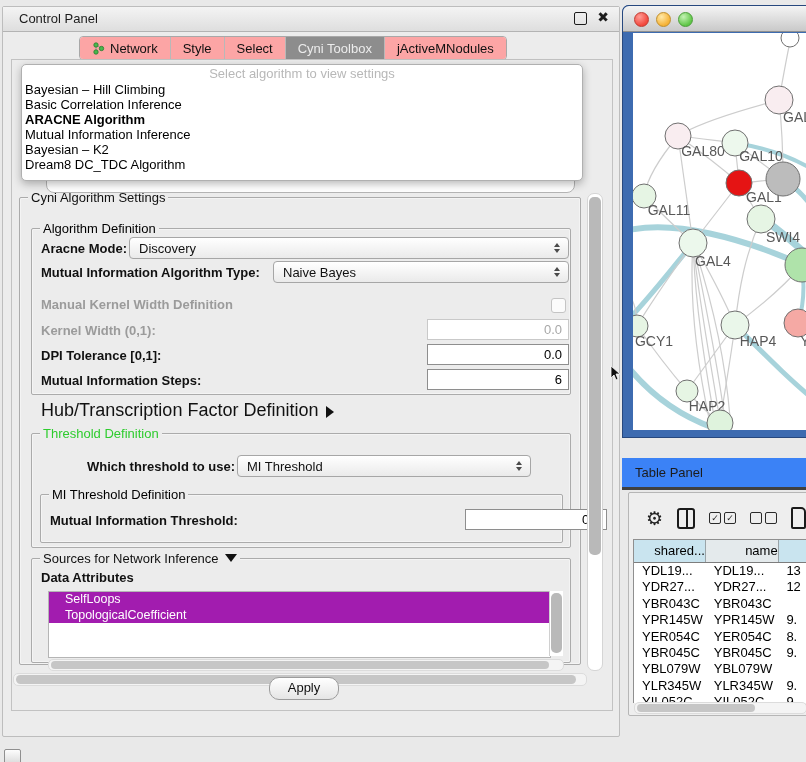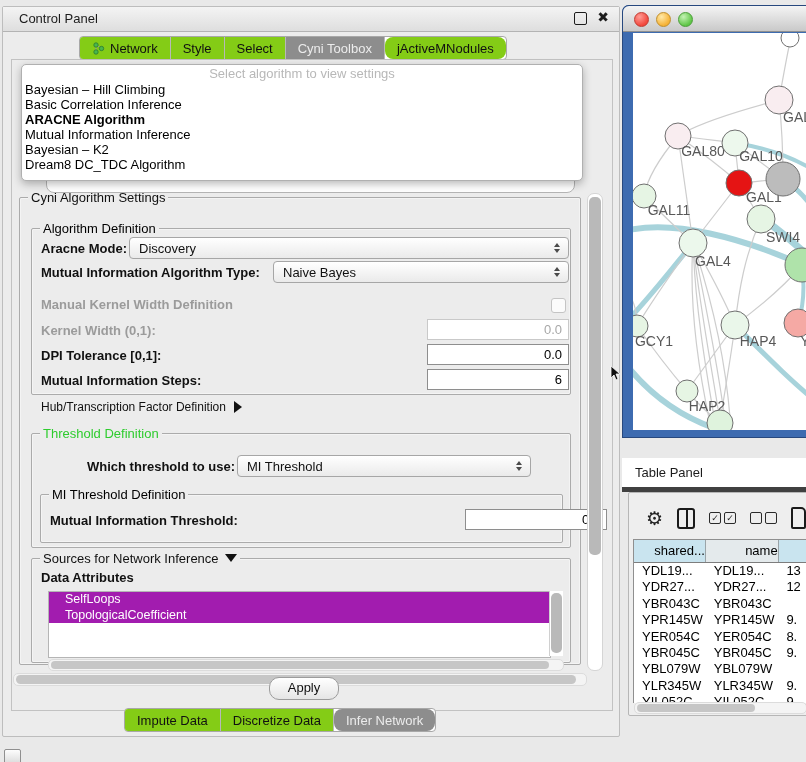--- a/index.html
+++ b/index.html
@@ -15,22 +15,22 @@
   .cp-window{left:2px;top:6px;width:616px;height:729px;background:#ececec;
     border:1px solid #bdbdbd;border-radius:2px;}
   .cp-titlebar{left:0;top:0;right:0;height:24px;
     background:linear-gradient(#f4f4f4,#dedede);border-bottom:1px solid #b3b3b3;}
   .cp-title{left:16px;top:4px;font-size:13px;color:#1c1c1c;}
   .cp-float{right:32px;top:5px;width:11px;height:11px;border:1.5px solid #1c1c1c;border-radius:2px;}
   .cp-close{right:10px;top:2px;font-size:14px;font-weight:bold;color:#1c1c1c;}
 
   
   .tabbar{left:76px;top:29px;height:22px;display:flex;border:1px solid #a8a8a8;border-radius:4px;overflow:hidden;background:#fff;}
-  .tabseg{display:flex;align-items:center;padding:0 12px;font-size:13px;color:#111;background:#84cc16;border-right:1px solid #b8b8b8;white-space:nowrap;}
-  .tabseg:last-child{border-right:none;border-radius:8px;}
+  .tabseg{display:flex;align-items:center;padding:0 12px;font-size:13px;color:#111;background:#fca5a5;border-right:1px solid #b8b8b8;white-space:nowrap;}
+  .tabseg:last-child{border-right:none;}
   .tabseg.sel{background:#8d8d8d;color:#ececec;}
   .net-icon{width:13px;height:13px;margin-right:5px;display:inline-block;}
 
   
   .cp-content{left:8px;top:52px;width:600px;height:650px;background:#ececec;border:1px solid #c2c2c2;}
 
   
   .ghost-combo{left:43px;top:146px;width:527px;height:38px;background:#fff;border:1px solid #b5b5b5;border-radius:8px;z-index:1;}
   .ghost-combo span{position:absolute;left:18px;top:10px;font-size:14px;color:#b4b4b4;white-space:nowrap;}
 
@@ -86,21 +86,21 @@
   .net-titlebar{left:1px;top:1px;right:1px;height:25px;background:linear-gradient(#f4f4f4,#c9c9c9);
     border-radius:6px 6px 0 0;border-bottom:1px solid #8f8f8f;}
   .light{width:13px;height:13px;border-radius:50%;top:6px;}
   .light.red{background:radial-gradient(circle at 35% 30%,#ff9d96,#f2473c 70%);border:1px solid #c03a30;left:11px;}
   .light.yellow{background:radial-gradient(circle at 35% 30%,#ffe9a8,#f6b235 70%);border:1px solid #c08e2a;left:33px;}
   .light.green{background:radial-gradient(circle at 35% 30%,#c4f2b4,#5fc647 70%);border:1px solid #4a9e38;left:55px;}
   .net-canvas{left:11px;top:28px;width:180px;height:397px;background:#fff;overflow:hidden;}
   .net-canvas svg{position:absolute;left:0;top:0;}
 
   
-  .tp-header{left:622px;top:458px;width:184px;height:29px;background:#ffffff;border-bottom:5px solid #404040;}
+  .tp-header{left:622px;top:458px;width:184px;height:29px;background:#3b82f6;border-bottom:3px solid #404040;}
   .tp-title{left:13px;top:7px;font-size:13px;color:#1c1c1c;}
   .tp-body{left:628px;top:492px;width:178px;height:222px;background:#eeeeee;border:1px solid #b6b6b6;border-radius:2px;}
   .tp-toolbar{left:634px;top:500px;width:172px;height:36px;display:flex;align-items:center;gap:14px;padding-left:12px;box-sizing:border-box;}
   .gear{font-family:"DejaVu Sans",sans-serif;font-size:19px;color:#222;line-height:19px;}
   .cols-icon{width:18px;height:17px;border:2px solid #1a1a1a;border-radius:3px;position:relative;}
   .cols-icon::after{content:"";position:absolute;left:50%;top:0;bottom:0;width:2px;background:#1a1a1a;}
   .cb-pair{display:flex;gap:3px;}
   .cb{width:10px;height:10px;border:1.5px solid #2a2a2a;border-radius:2px;font-size:9px;line-height:10px;text-align:center;color:#2a2a2a;font-weight:bold;}
   .doc-icon{width:14px;height:18px;border:2px solid #1a1a1a;border-radius:2px 5px 2px 2px;}
 
@@ -209,21 +209,21 @@
 
   <span class="abs lbl dis" style="left:38px;top:316px;">Kernel Width (0,1):</span>
   <div class="abs field dis" style="left:424px;top:312px;width:142px;">0.0</div>
 
   <span class="abs lbl" style="left:38px;top:341px;">DPI Tolerance [0,1]:</span>
   <div class="abs field" style="left:424px;top:337px;width:142px;">0.0</div>
 
   <span class="abs lbl" style="left:38px;top:366px;">Mutual Information Steps:</span>
   <div class="abs field" style="left:424px;top:362px;width:142px;">6</div>
 
-  <span class="abs lbl" style="left:38px;top:393px;font-weight:normal;font-size:12px;"><span>Hub/Transcription Factor Definition</span><span class="arrow-right"></span></span>
+  <span class="abs lbl" style="left:38px;top:393px;font-weight:normal;font-size:18px;"><span>Hub/Transcription Factor Definition</span><span class="arrow-right"></span></span>
 
   <div class="abs group" style="left:28px;top:426px;width:538px;height:113px;">
     <span class="group-label green">Threshold Definition</span>
   </div>
   <span class="abs lbl" style="left:84px;top:452px;">Which threshold to use:</span>
   <div class="abs combo" style="left:234px;top:448px;width:294px;">
     <span>MI Threshold</span>
     <span class="spacer"></span>
       <span class="stepper">
         <span class="tri-up"></span>
@@ -256,31 +256,20 @@
 
   <div class="abs vsb" style="left:584px;top:186px;width:14px;height:476px;border:1px solid #d5d5d5;border-radius:7px;">
     <div class="thumb" style="top:3px;height:358px;"></div>
   </div>
   <div class="abs hsb" style="left:10px;top:666px;width:572px;height:11px;">
     <div class="thumb" style="left:2px;width:560px;"></div>
   </div>
 
   <div class="abs apply-btn" style="left:266px;top:670px;border-radius:10px;">Apply</div>
 
-  <div class="abs tabbar" style="left:121px;top:701px;">
-    <div class="tabseg">
-        <span>Impute Data</span>
-      </div>
-    <div class="tabseg">
-        <span>Discretize Data</span>
-      </div>
-    <div class="tabseg sel">
-        <span>Infer Network</span>
-      </div>
-  </div>
 </div>
 
 <div class="abs net-window">
   <div class="abs net-titlebar">
     <span class="abs light red"></span>
     <span class="abs light yellow"></span>
     <span class="abs light green"></span>
   </div>
   <div class="abs net-canvas">
     <svg width="180" height="400" viewBox="0 0 180 400">

